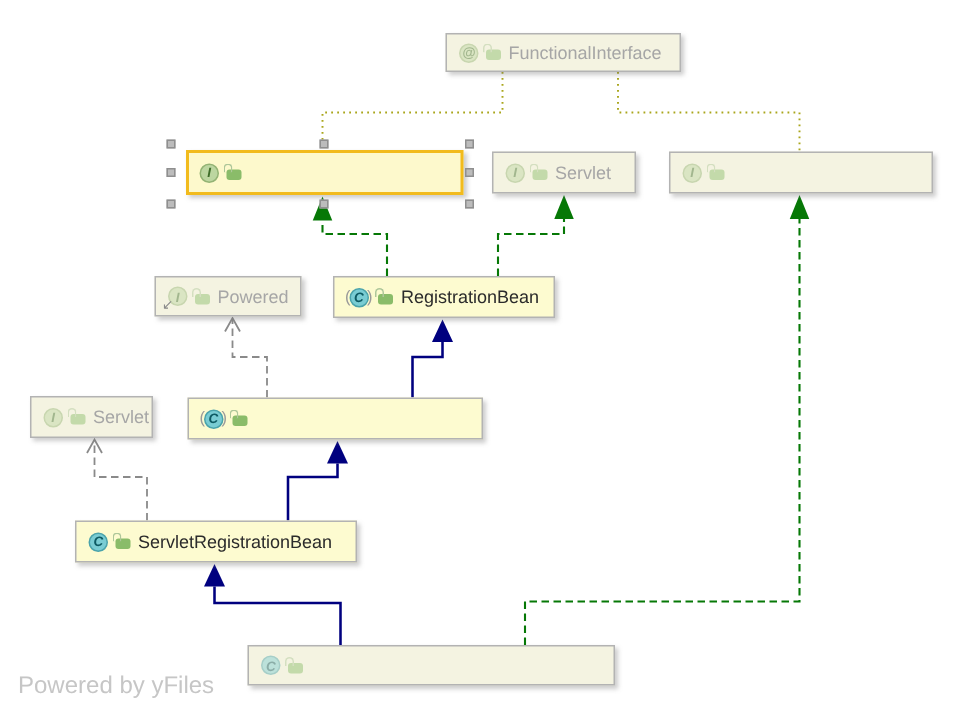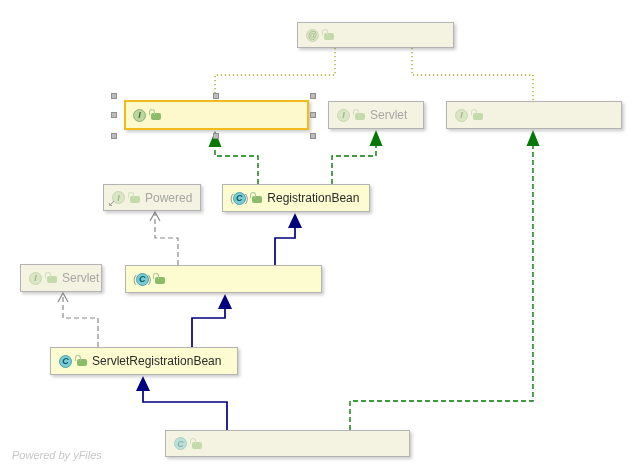--- a/index.html
+++ b/index.html
@@ -53,21 +53,21 @@
   .lock::before{
     content:""; position:absolute; top:-4px; left:-2px; width:4px; height:5px;
     border:1.6px solid #aec79a; border-bottom:none; border-radius:3px 3px 0 0;
   }
 
   .handle{
     position:absolute; z-index:3; width:6px; height:6px;
     background:#bcbcbc; border:1px solid #8f8f8f; box-sizing:border-box;
   }
 
-  .watermark{position:absolute; left:12px; top:449px; font-size:11px; color:#c6c6c6; z-index:2;font-style:italic;}
+  .watermark{position:absolute; left:12px; top:449px; font-size:16px; color:#c6c6c6; z-index:2;}
 </style>
 </head>
 <body>
 
 <div class="canvas">
 
   <svg class="edges" width="640" height="476" viewBox="0 0 640 476">
 
     <g class="edge-annotation">
       <polyline points="335,48 335,75 215,75 215,100"></polyline>
@@ -112,20 +112,21 @@
     </g>
   </svg>
 
   <div class="node grayed" style="left:297px;top:22px;width:157px;height:26px;">
     <span class="badge-wrap">
         <span class="badge ann">
           <i>@</i>
         </span>
       </span>
     <span class="lock"></span>
+    <span class="label">FunctionalInterface</span>
   </div>
 
   <div class="node selected" style="left:124px;top:100px;width:185px;height:30px;">
     <span class="badge-wrap">
         <span class="badge iface">
           <i>I</i>
         </span>
       </span>
     <span class="lock"></span>
   </div>

